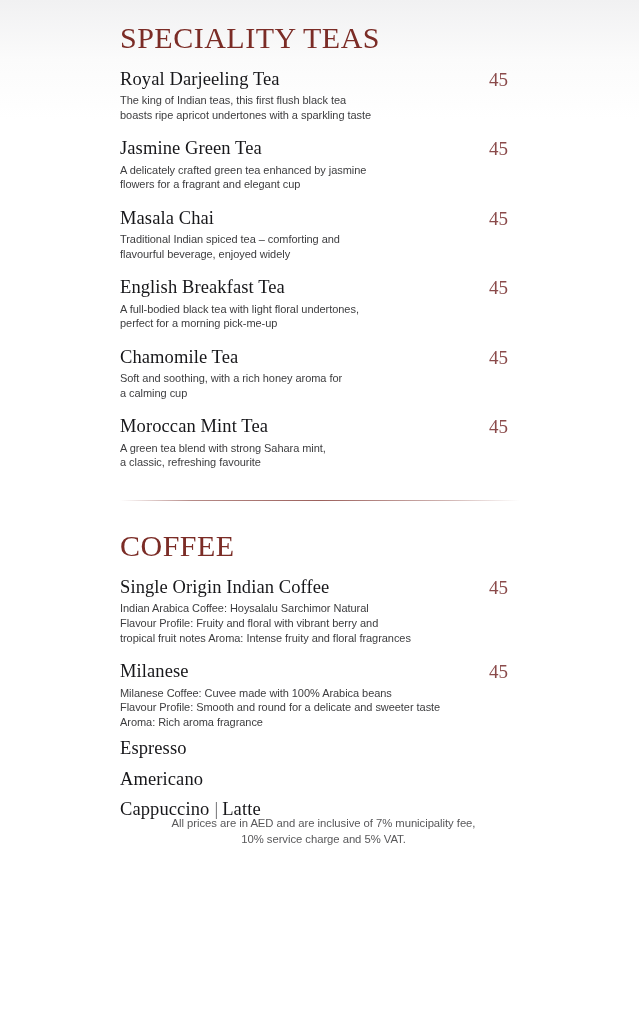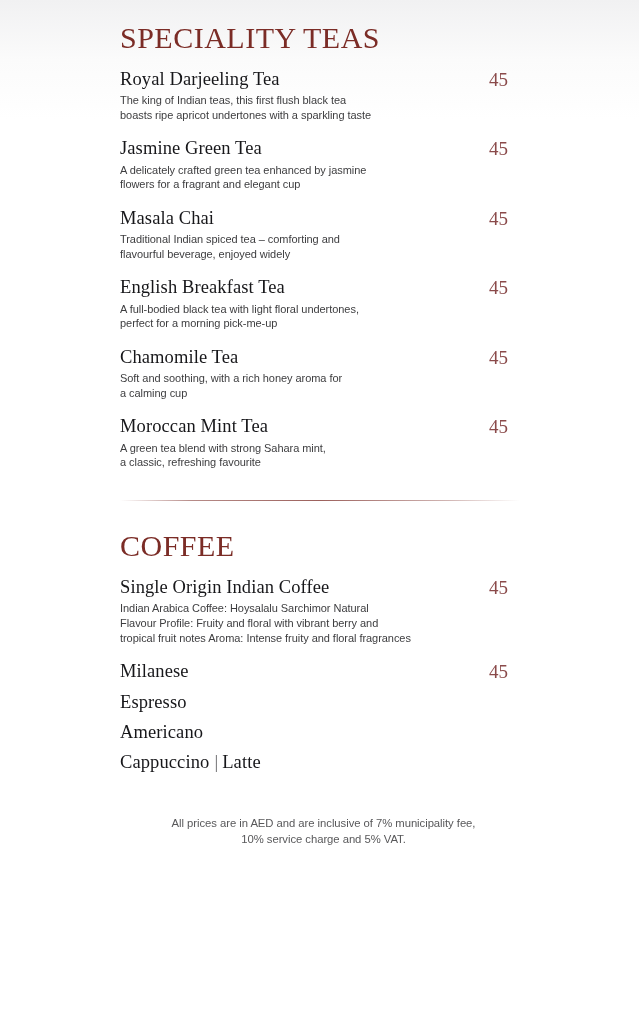--- a/index.html
+++ b/index.html
@@ -210,20 +210,25 @@
       <span class="desc-line">Flavour Profile: Fruity and floral with vibrant berry and</span>
       <span class="desc-line">tropical fruit notes Aroma: Intense fruity and floral fragrances</span>
     </div>
   </div>
 
   <div class="menu-item">
     <div class="item-row">
       <span class="item-name">Milanese</span>
       <span class="item-price">45</span>
     </div>
+    <div class="item-desc">
+      <span class="desc-line">Milanese Coffee: Cuvee made with 100% Arabica beans</span>
+      <span class="desc-line">Flavour Profile: Smooth and round for a delicate and sweeter taste</span>
+      <span class="desc-line">Aroma: Rich aroma fragrance</span>
+    </div>
   </div>
 
   <div class="menu-item plain-item">
     <div class="item-row">
       <span class="item-name">Espresso</span>
     </div>
   </div>
 
   <div class="menu-item plain-item">
     <div class="item-row">

